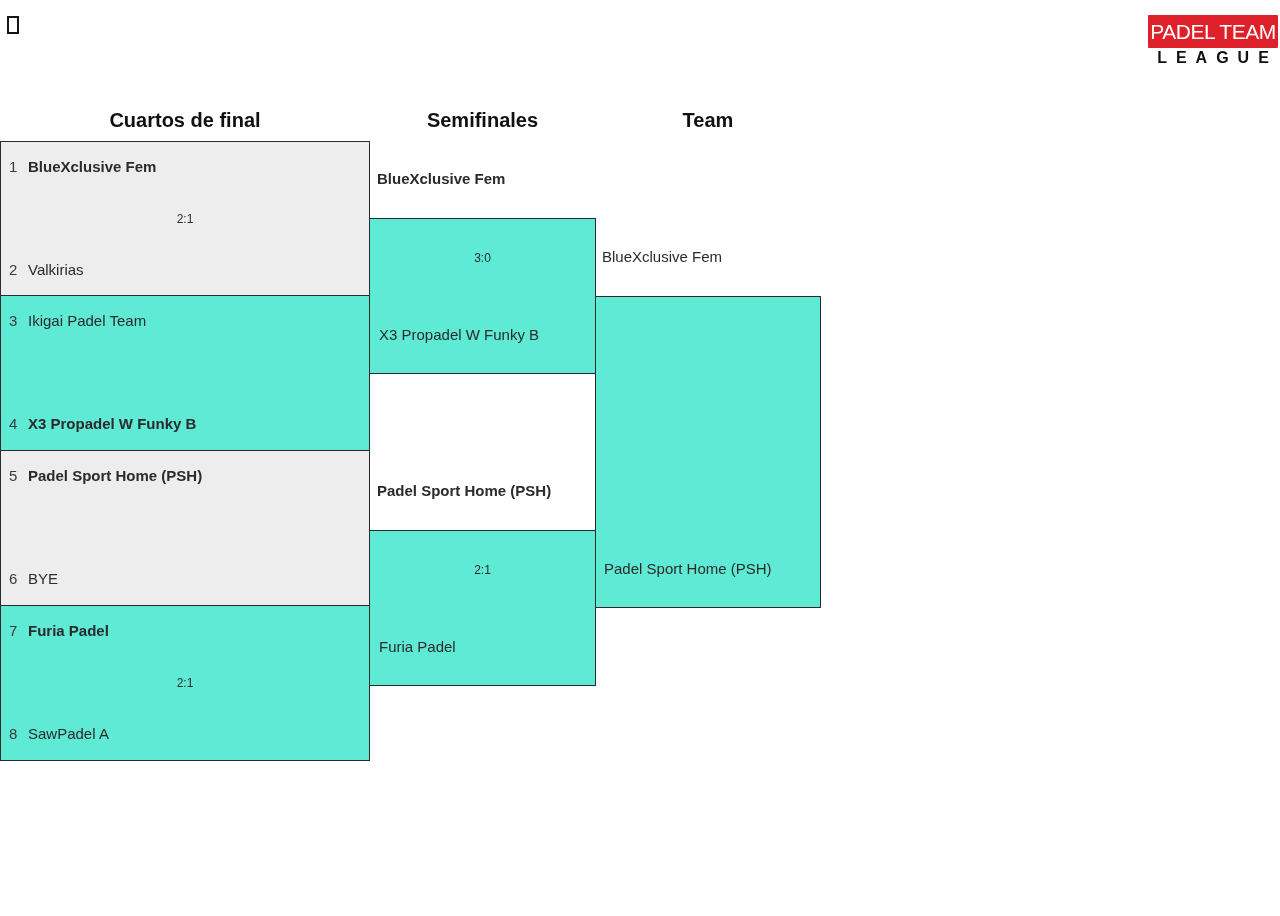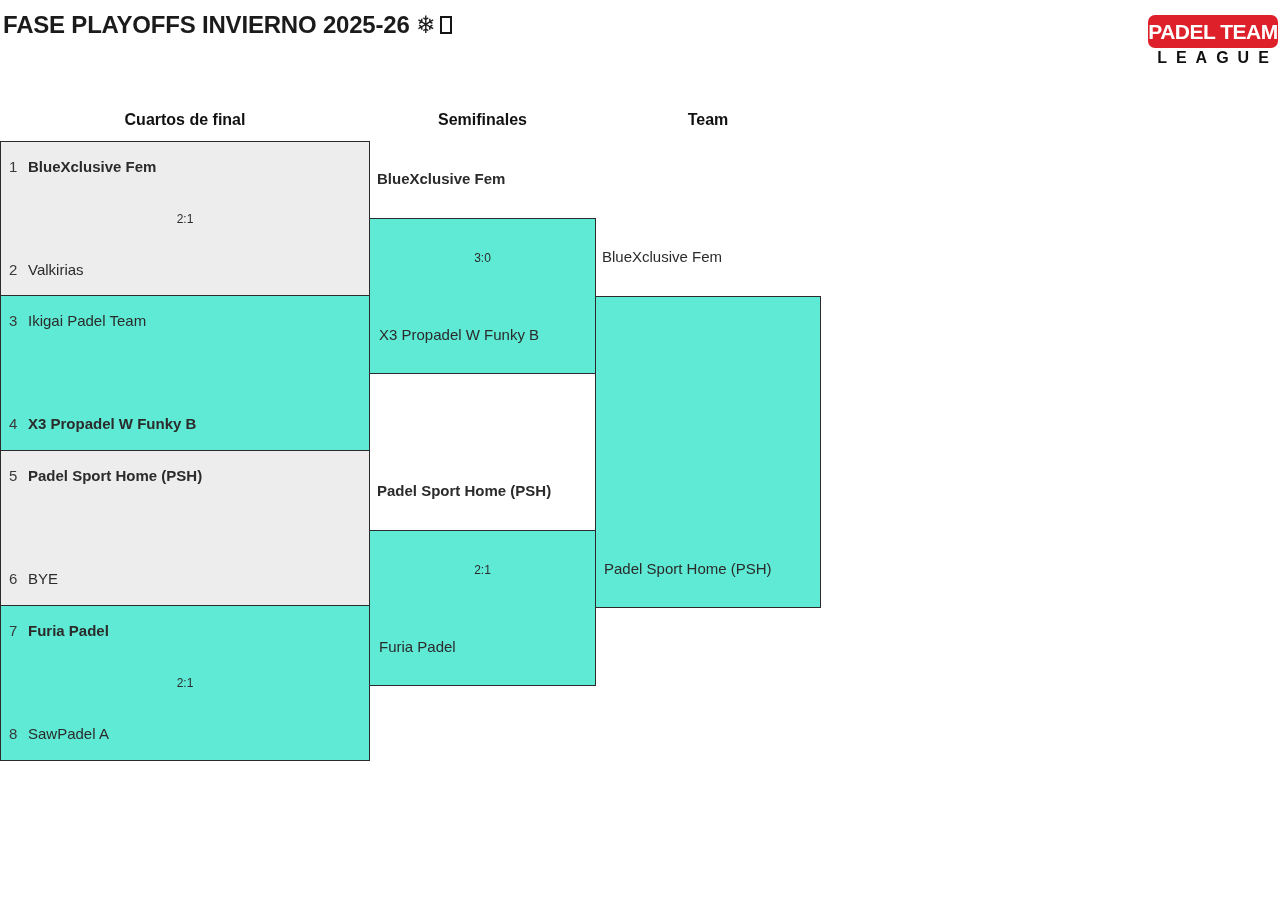--- a/index.html
+++ b/index.html
@@ -46,24 +46,24 @@
     left:1148px;
     top:15px;
     width:130px;
   }
   .logo-top{
     background:var(--logo-red);
     color:#ffffff;
     height:33px;
     line-height:33px;
     text-align:center;
-    font-weight:700;
+    font-weight:400;
     font-size:21px;
     letter-spacing:-0.5px;
-    border-radius:7px;
+    border-radius:1px;
     white-space:nowrap;
     overflow:hidden;
   }
   .logo-bottom{
     margin-top:2px;
     color:#101010;
     font-weight:700;
     font-size:16px;
     line-height:16px;
     text-align:center;
@@ -71,21 +71,21 @@
     margin-right:-9px;
     white-space:nowrap;
   }
   
   .col-header{
     position:absolute;
     top:110px;
     height:20px;
     line-height:20px;
     text-align:center;
-    font-size:16px;
+    font-size:20px;
     font-weight:700;
     color:#111111;
   }
   .col-header.qf{left:0;width:370px;}
   .col-header.sf{left:369px;width:227px;}
   .col-header.fin{left:595px;width:226px;}
   
   .match-box{
     position:absolute;
     border:1px solid var(--border);
@@ -150,21 +150,21 @@
   .sf1-label{left:377px;top:169px;}
   .sf2-label{left:377px;top:481px;}
   .final-label{left:602px;top:247px;}
 </style>
 </head>
 <body>
 
 <div class="page">
 
   <div class="title">
-    <div><span>FASE PLAYOFFS INVIERNO 2025-26 ❄</span><span class="tofu"></span></div>
+    <div><span class="tofu"></span></div>
   </div>
 
   <div class="logo">
     <div class="logo-top">PADEL TEAM</div>
     <div class="logo-bottom">LEAGUE</div>
   </div>
 
   <div class="col-header qf">Cuartos de final</div>
   <div class="col-header sf">Semifinales</div>
   <div class="col-header fin">Team</div>

